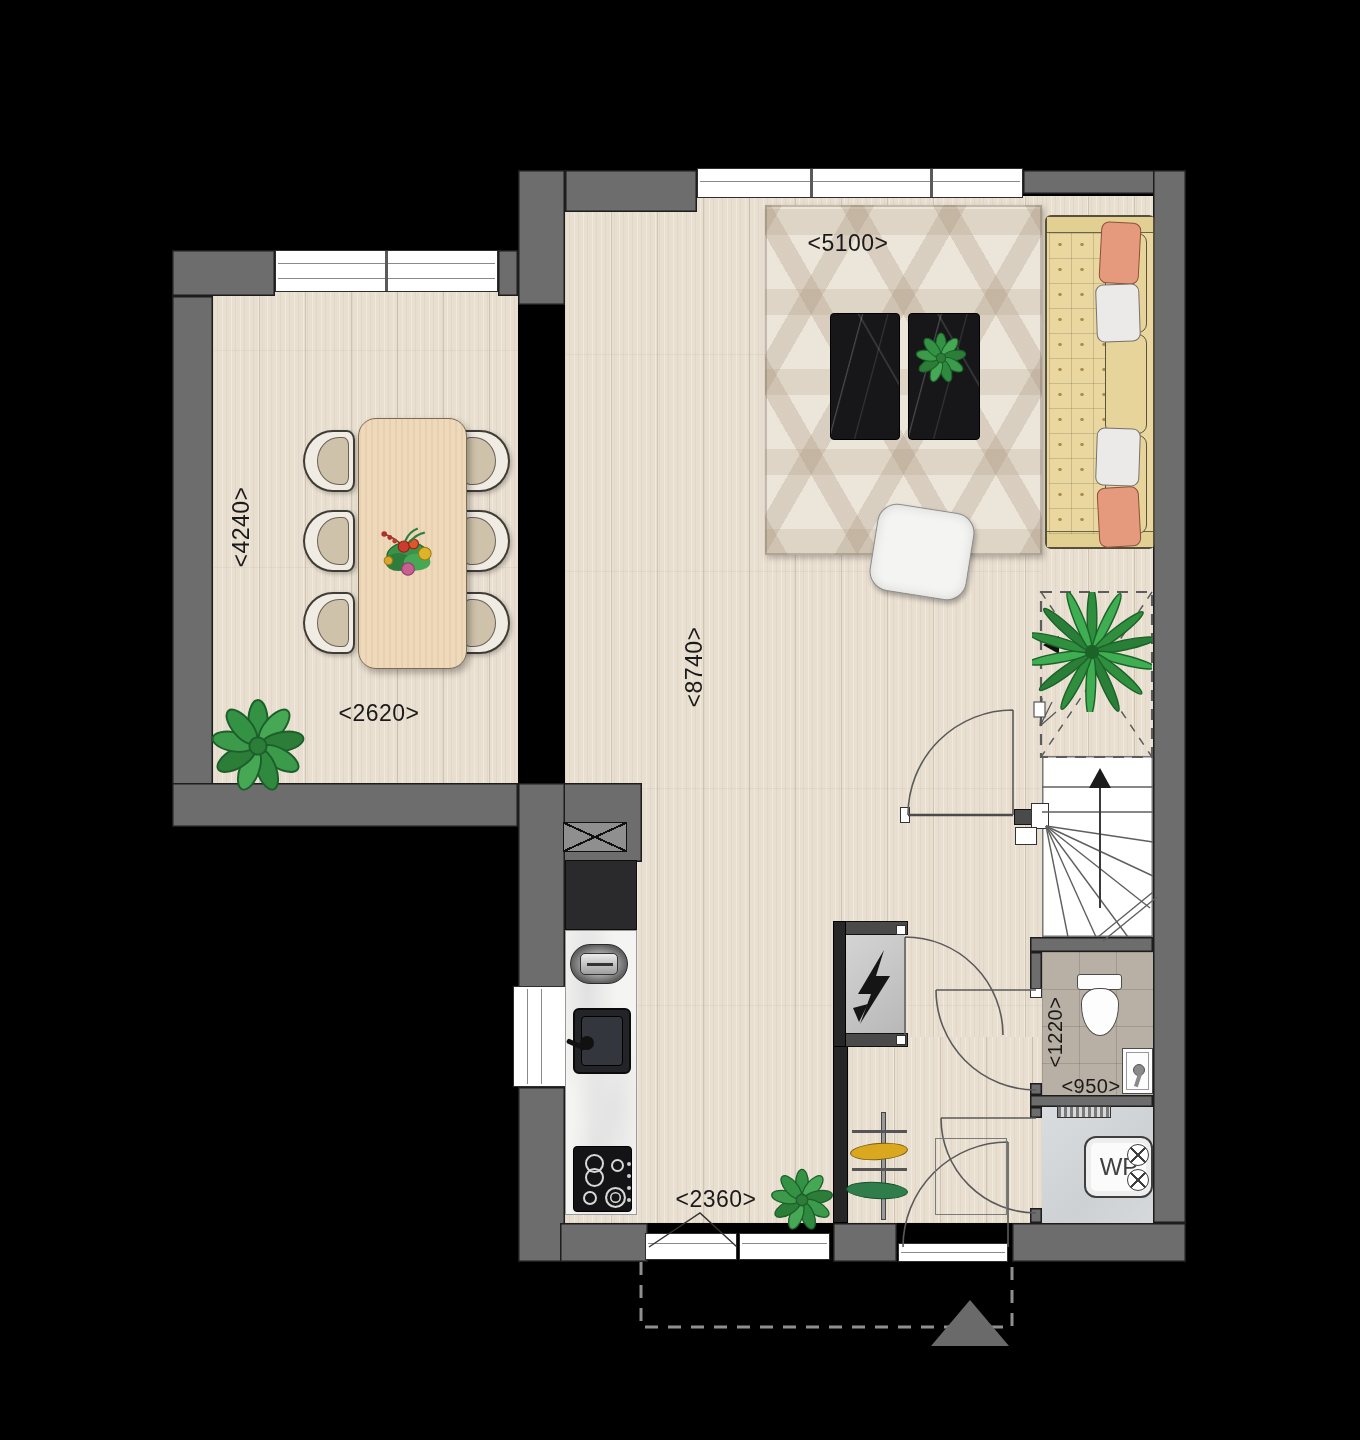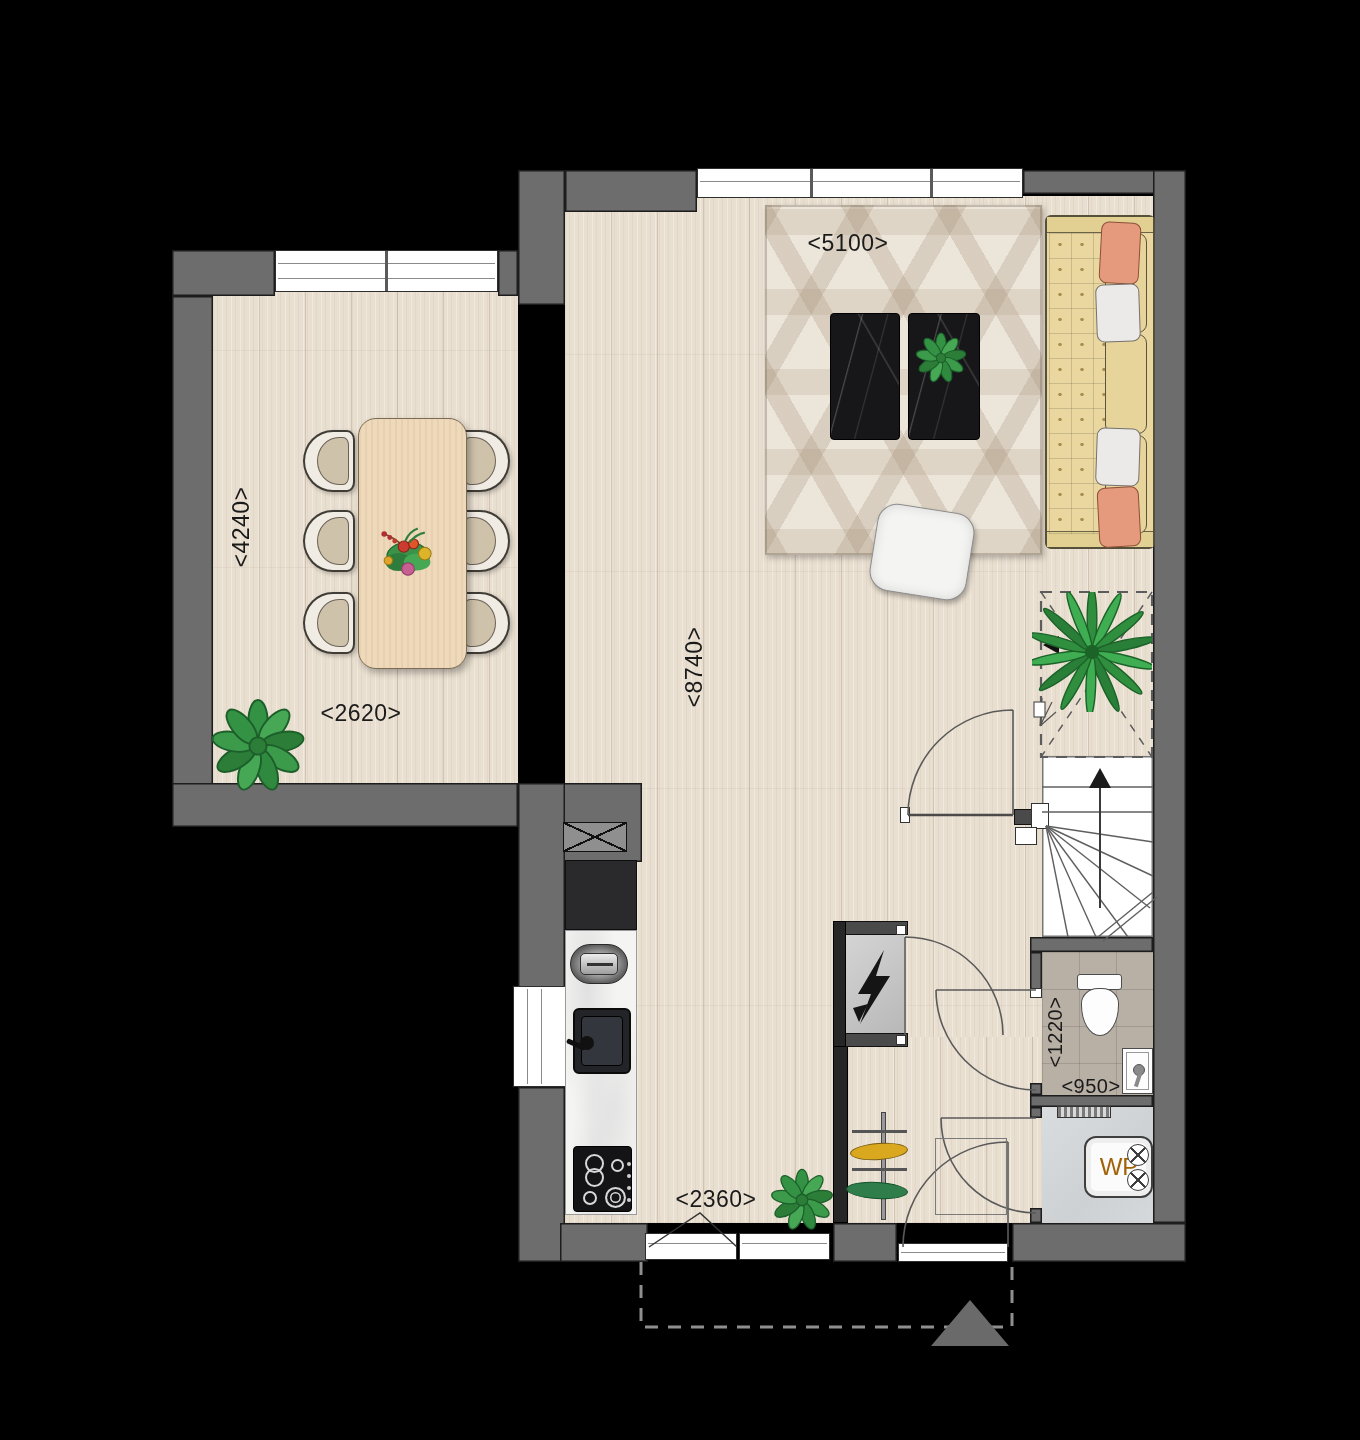--- a/index.html
+++ b/index.html
@@ -86,21 +86,21 @@
   .pole{background:#999;border:1px solid #444;box-sizing:border-box;}
   .rackbar{background:#555;}
   .coat-y{background:#d9a81f;border:1.5px solid #7a5c10;border-radius:50%;box-sizing:border-box;}
   .coat-g{background:#2e7d4a;border:1.5px solid #14522c;border-radius:50%;box-sizing:border-box;}
   
   .lbl{position:absolute;width:140px;height:28px;line-height:28px;text-align:center;
     font-size:23px;color:#1a1a1a;letter-spacing:.5px;font-weight:400;}
   .lbl.small{font-size:20px;}
   .rot{transform:rotate(-90deg);}
   .wp-label{position:absolute;left:0;top:0;width:46px;height:100%;display:flex;align-items:center;
-    justify-content:center;font-size:24px;color:#a16207;padding-left:20px;box-sizing:border-box;}
+    justify-content:center;font-size:24px;color:#404040;padding-left:20px;box-sizing:border-box;}
   svg.overlay{position:absolute;left:0;top:0;pointer-events:none;}
 </style>
 </head>
 <body>
 
 <div id="canvas">
 
   <div class="abs wood" style="left:213px;top:272px;width:305px;height:513px;"></div>
   <div class="abs wood" style="left:565px;top:196px;width:477px;height:1027px;"></div>
   <div class="abs wood" style="left:1042px;top:196px;width:111px;height:560px;"></div>
@@ -410,19 +410,19 @@
     </svg>
   <svg class="abs" style="left:1032px;top:592px;" width="120" height="120">
       <use href="#sym-palm"></use>
     </svg>
   <svg class="abs" style="left:373px;top:520px;" width="70" height="70">
       <use href="#sym-bouquet"></use>
     </svg>
 
   <div class="lbl" style="left:778px;top:229px;">&lt;5100&gt;</div>
   <div class="lbl rot" style="left:171px;top:513px;">&lt;4240&gt;</div>
-  <div class="lbl" style="left:291px;top:699px;">&lt;2620&gt;</div>
+  <div class="lbl" style="left:309px;top:699px;">&lt;2620&gt;</div>
   <div class="lbl rot" style="left:624px;top:653px;">&lt;8740&gt;</div>
   <div class="lbl" style="left:646px;top:1185px;">&lt;2360&gt;</div>
   <div class="lbl rot small" style="left:985px;top:1018px;">&lt;1220&gt;</div>
   <div class="lbl small" style="left:1021px;top:1072px;">&lt;950&gt;</div>
 
 </div>
 
 </body></html>

